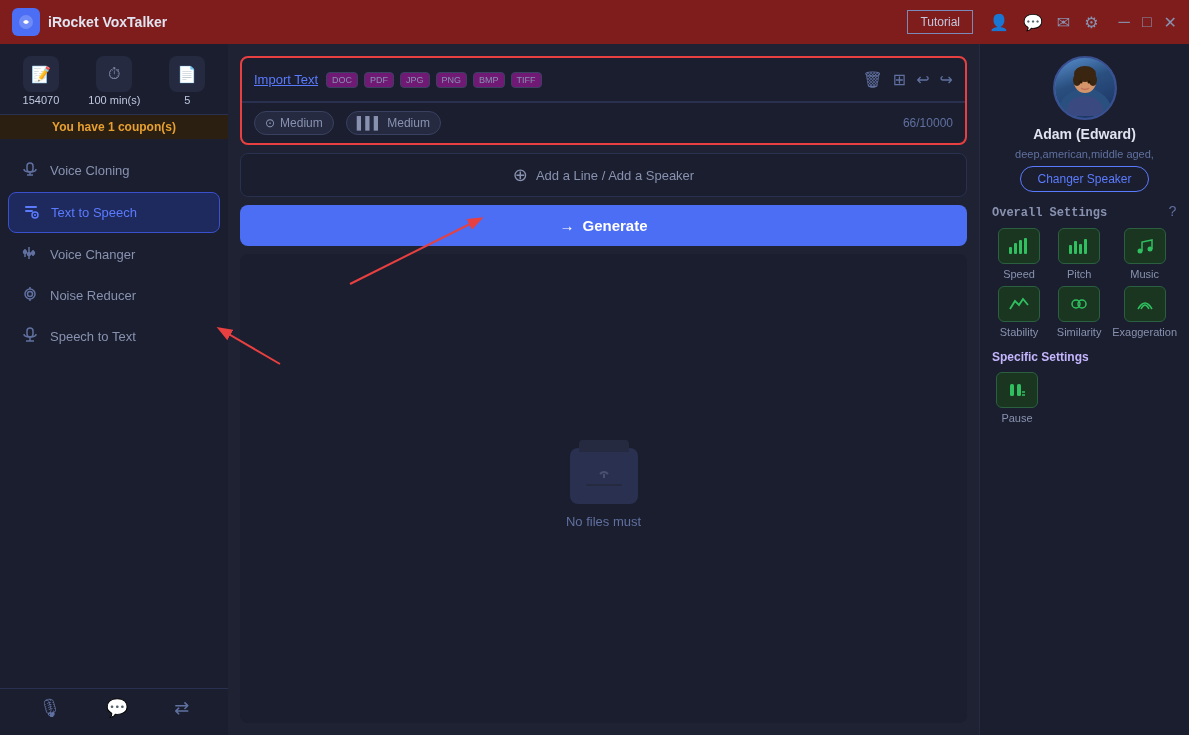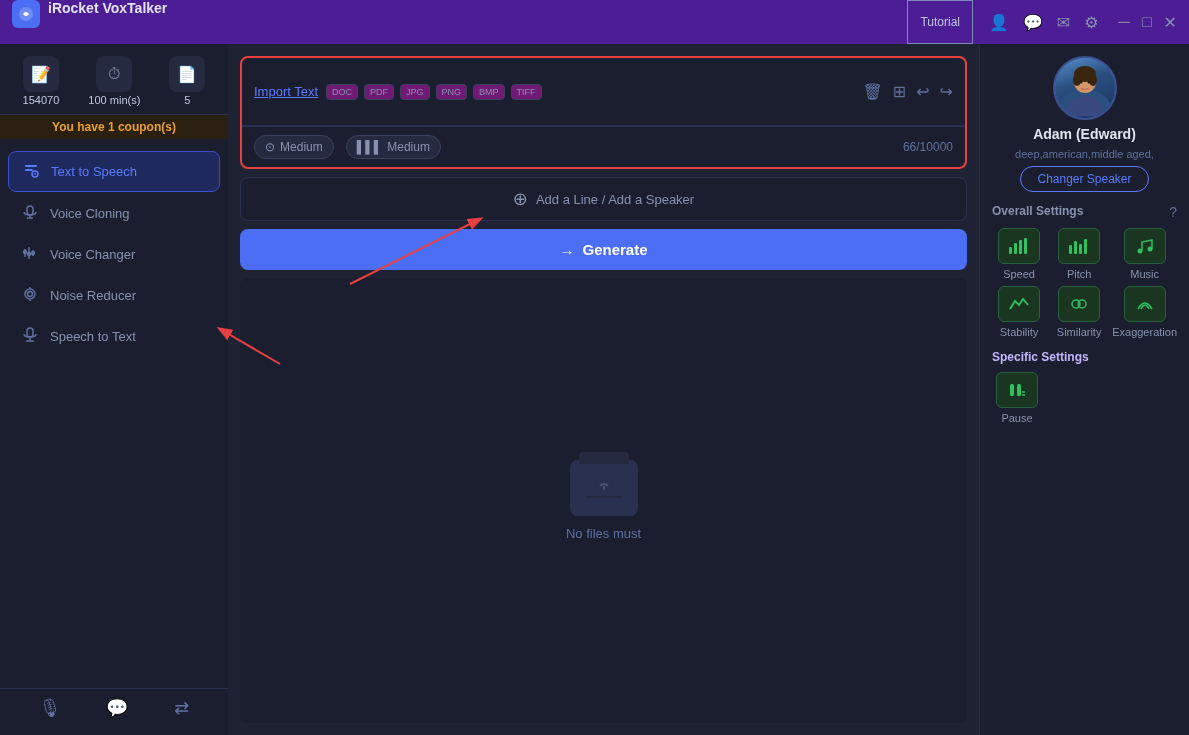--- a/index.html
+++ b/index.html
@@ -10,21 +10,22 @@
       font-family: -apple-system, BlinkMacSystemFont, 'Segoe UI', sans-serif;
       color: #cdd2e0;
       overflow: hidden;
       display: flex;
       flex-direction: column;
     }
 
     
     .titlebar {
       display: flex;
-      background: #4c1d95;
+      align-items: center;
+      background: #7f1d1d;
       padding: 0 12px;
       height: 44px;
       flex-shrink: 0;
     }
     .titlebar-logo {
       width: 28px;
       height: 28px;
       background: #4c6ef5;
       border-radius: 6px;
       display: flex;
@@ -179,21 +180,21 @@
       border: 2px solid #e84040;
       border-radius: 8px;
       background: #1a1e2e;
       display: flex;
       flex-direction: column;
       flex-shrink: 0;
     }
     .editor-toolbar {
       display: flex;
       align-items: center;
-      padding: 24px 12px;
+      padding: 12px 12px;
       gap: 8px;
       border-bottom: 1px solid #2a3050;
     }
     .import-text-btn {
       color: #5b7bff;
       font-size: 13px;
       cursor: pointer;
       text-decoration: underline;
       background: none;
       border: none;
@@ -389,22 +390,23 @@
       cursor: pointer;
     }
 
     .settings-section {
       display: flex;
       flex-direction: column;
       gap: 8px;
     }
     .settings-header {
       display: flex;
-      align-items: flex-start;
+      align-items: flex-end;
       justify-content: space-between;
+      font-family: Liberation Mono, monospace;
     }
     .settings-title {
       font-size: 12px;
       color: #8892b0;
       font-weight: 600;
     }
     .settings-help {
       color: #6070a0;
       font-size: 14px;
       cursor: pointer;
@@ -516,42 +518,42 @@
         <span class="stat-value">100 min(s)</span>
       </div>
       <div class="stat-item">
         <div class="stat-icon">📄</div>
         <span class="stat-value">5</span>
       </div>
     </div>
     <div class="coupon-banner">You have 1 coupon(s)</div>
     <nav class="sidebar-nav">
 
+      <div class="nav-item">
+        <span class="nav-item-icon">
+          <svg width="16" height="16" viewBox="0 0 16 16" fill="none" stroke="#6070a0" stroke-width="1.5">
+            <rect x="5" y="2" width="6" height="9" rx="3"></rect>
+            <path d="M2 8 C2 12 14 12 14 8"></path>
+            <line x1="8" y1="12" x2="8" y2="14"></line>
+            <line x1="5" y1="14" x2="11" y2="14"></line>
+          </svg>
+        </span>
+        <span>Voice Cloning</span>
+      </div>
+
       <div class="nav-item active">
         <span class="nav-item-icon">
           <svg width="16" height="16" viewBox="0 0 16 16" fill="currentColor" style="color:#5b7bff">
             <rect x="2" y="3" width="12" height="2" rx="1"></rect>
             <rect x="2" y="7" width="8" height="2" rx="1"></rect>
             <circle cx="12" cy="12" r="3" fill="none" stroke="currentColor" stroke-width="1.5"></circle>
             <path d="M11 12 L13 12 M12 11 L12 13" stroke="currentColor" stroke-width="1.2"></path>
           </svg>
         </span>
         <span>Text to Speech</span>
-      </div>
-
-      <div class="nav-item">
-        <span class="nav-item-icon">
-          <svg width="16" height="16" viewBox="0 0 16 16" fill="none" stroke="#6070a0" stroke-width="1.5">
-            <rect x="5" y="2" width="6" height="9" rx="3"></rect>
-            <path d="M2 8 C2 12 14 12 14 8"></path>
-            <line x1="8" y1="12" x2="8" y2="14"></line>
-            <line x1="5" y1="14" x2="11" y2="14"></line>
-          </svg>
-        </span>
-        <span>Voice Cloning</span>
       </div>
 
       <div class="nav-item">
         <span class="nav-item-icon">
           <svg width="16" height="16" viewBox="0 0 16 16" fill="none" stroke="#6070a0" stroke-width="1.5">
             <line x1="3" y1="4" x2="3" y2="12"></line>
             <line x1="7" y1="2" x2="7" y2="14"></line>
             <line x1="11" y1="5" x2="11" y2="11"></line>
             <circle cx="3" cy="7" r="1.5" fill="#6070a0"></circle>
             <circle cx="7" cy="9" r="1.5" fill="#6070a0"></circle>

